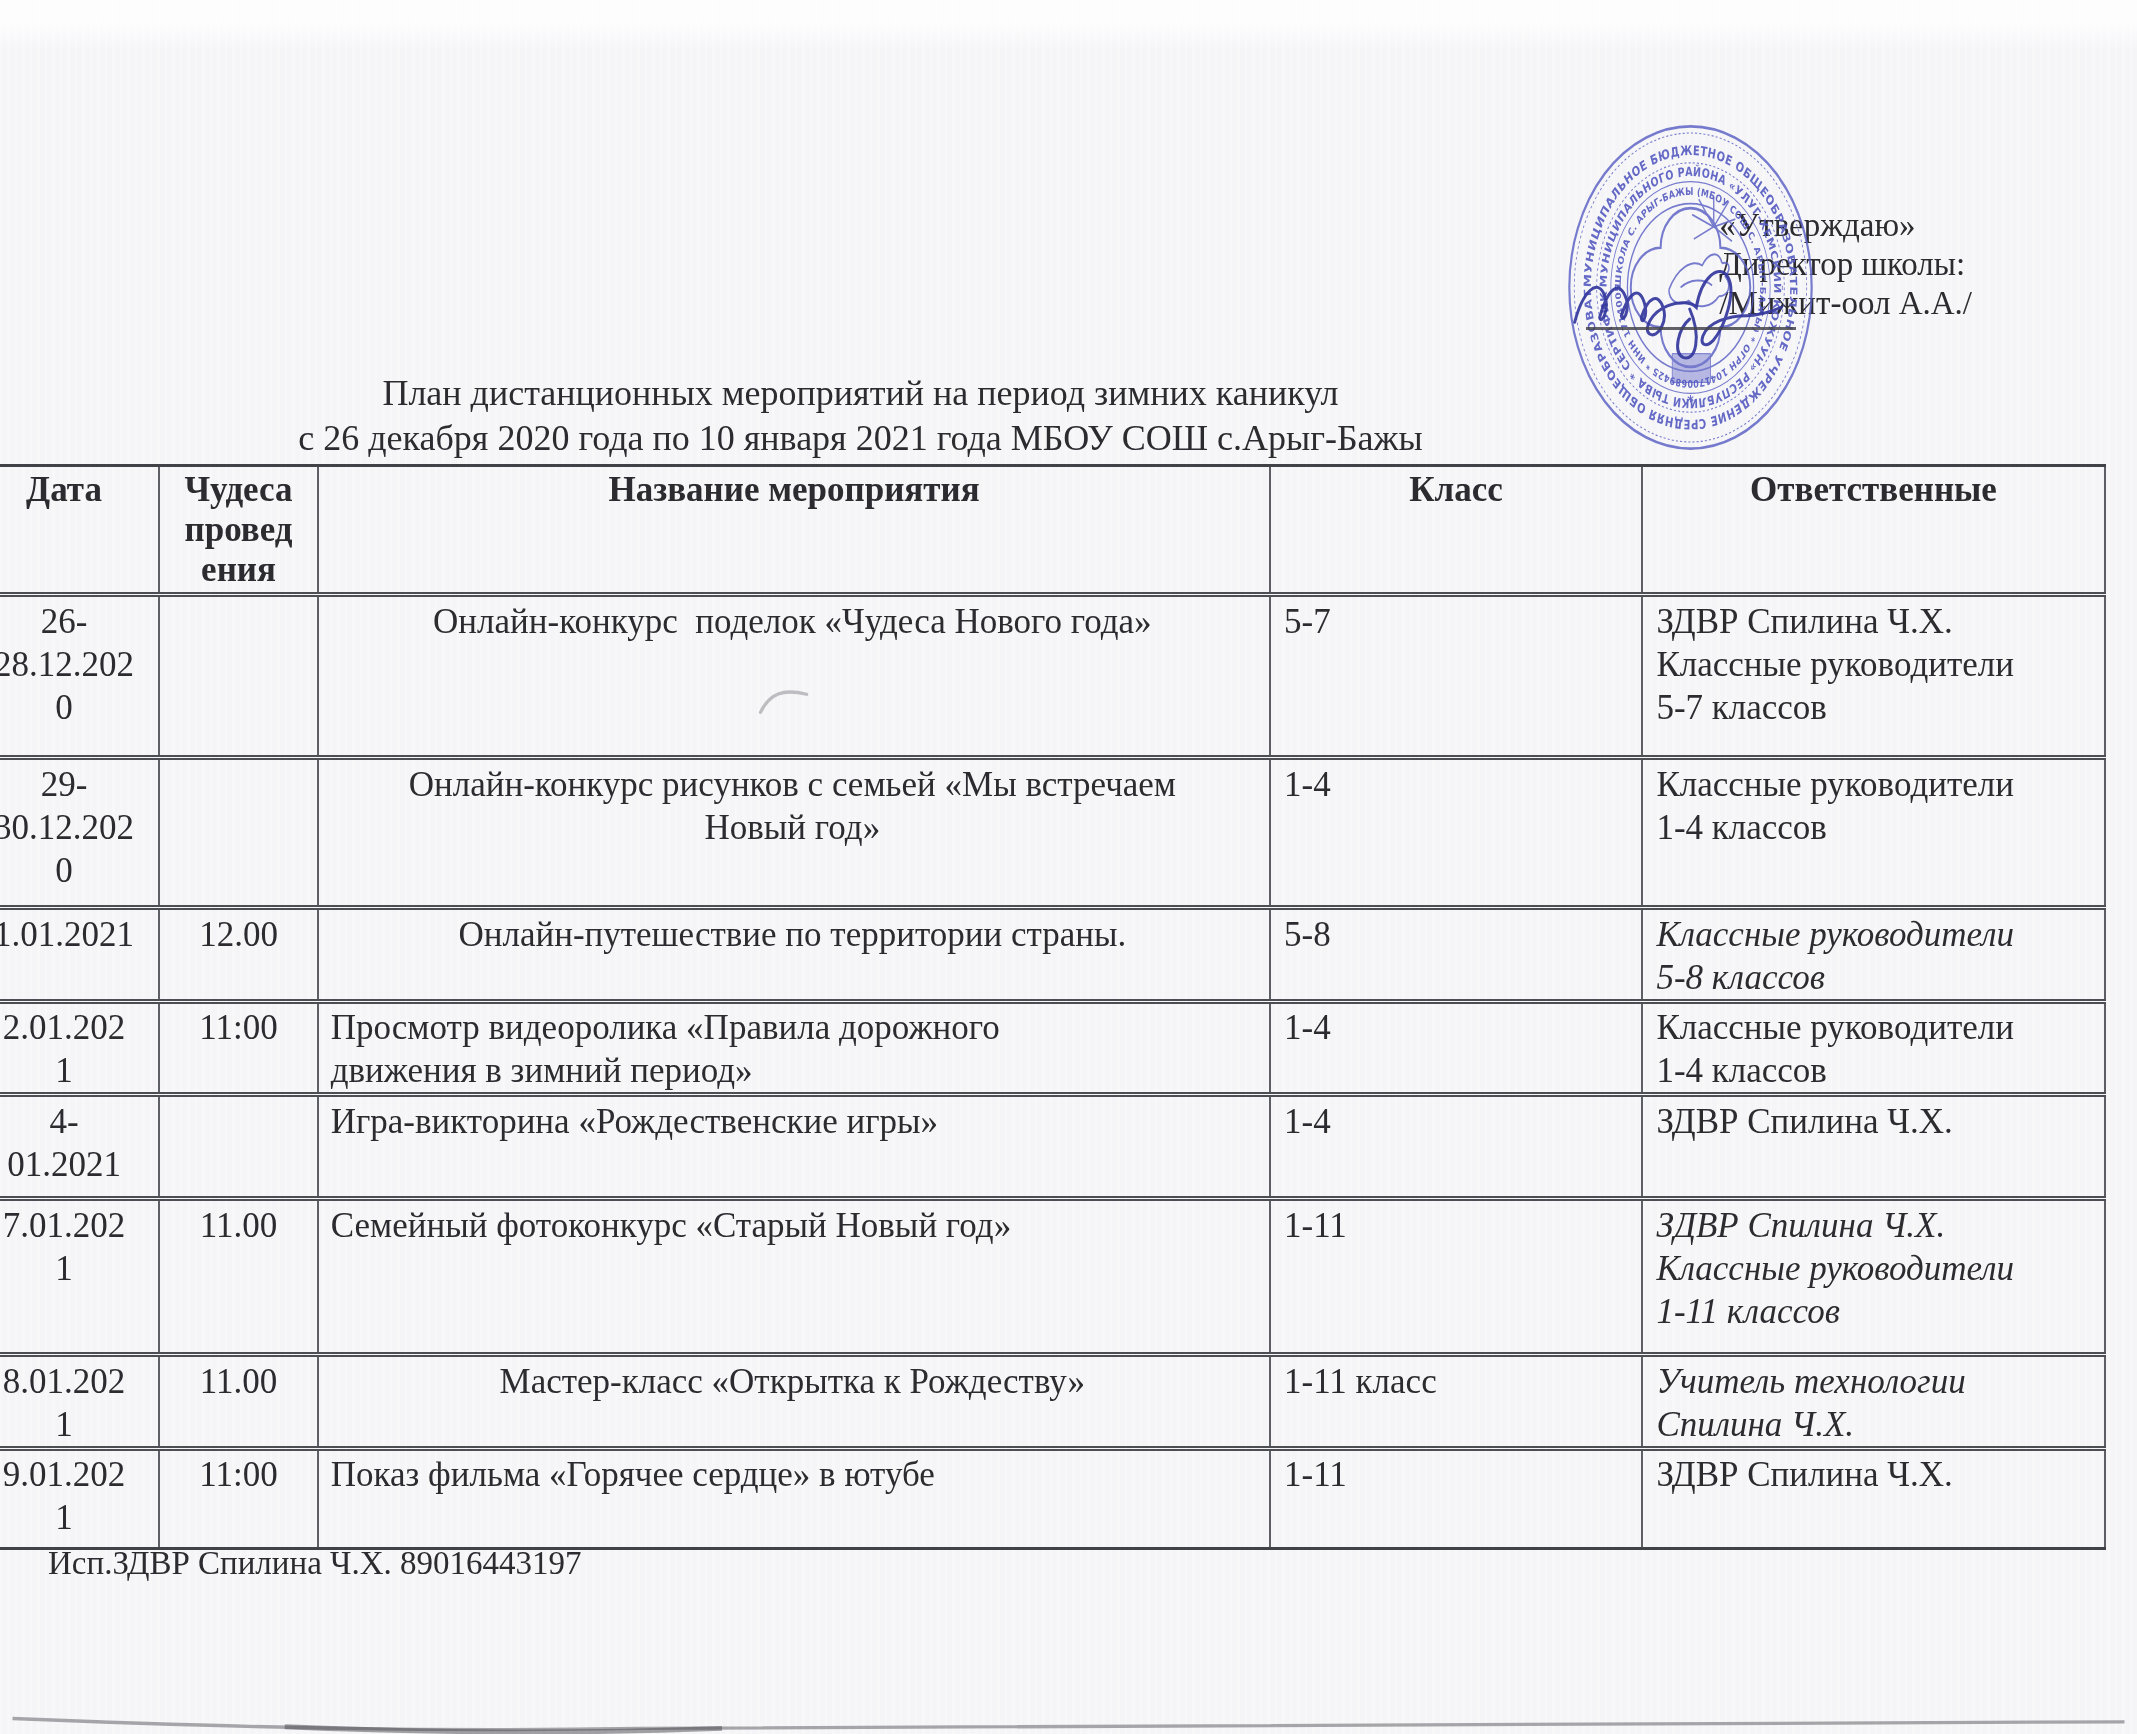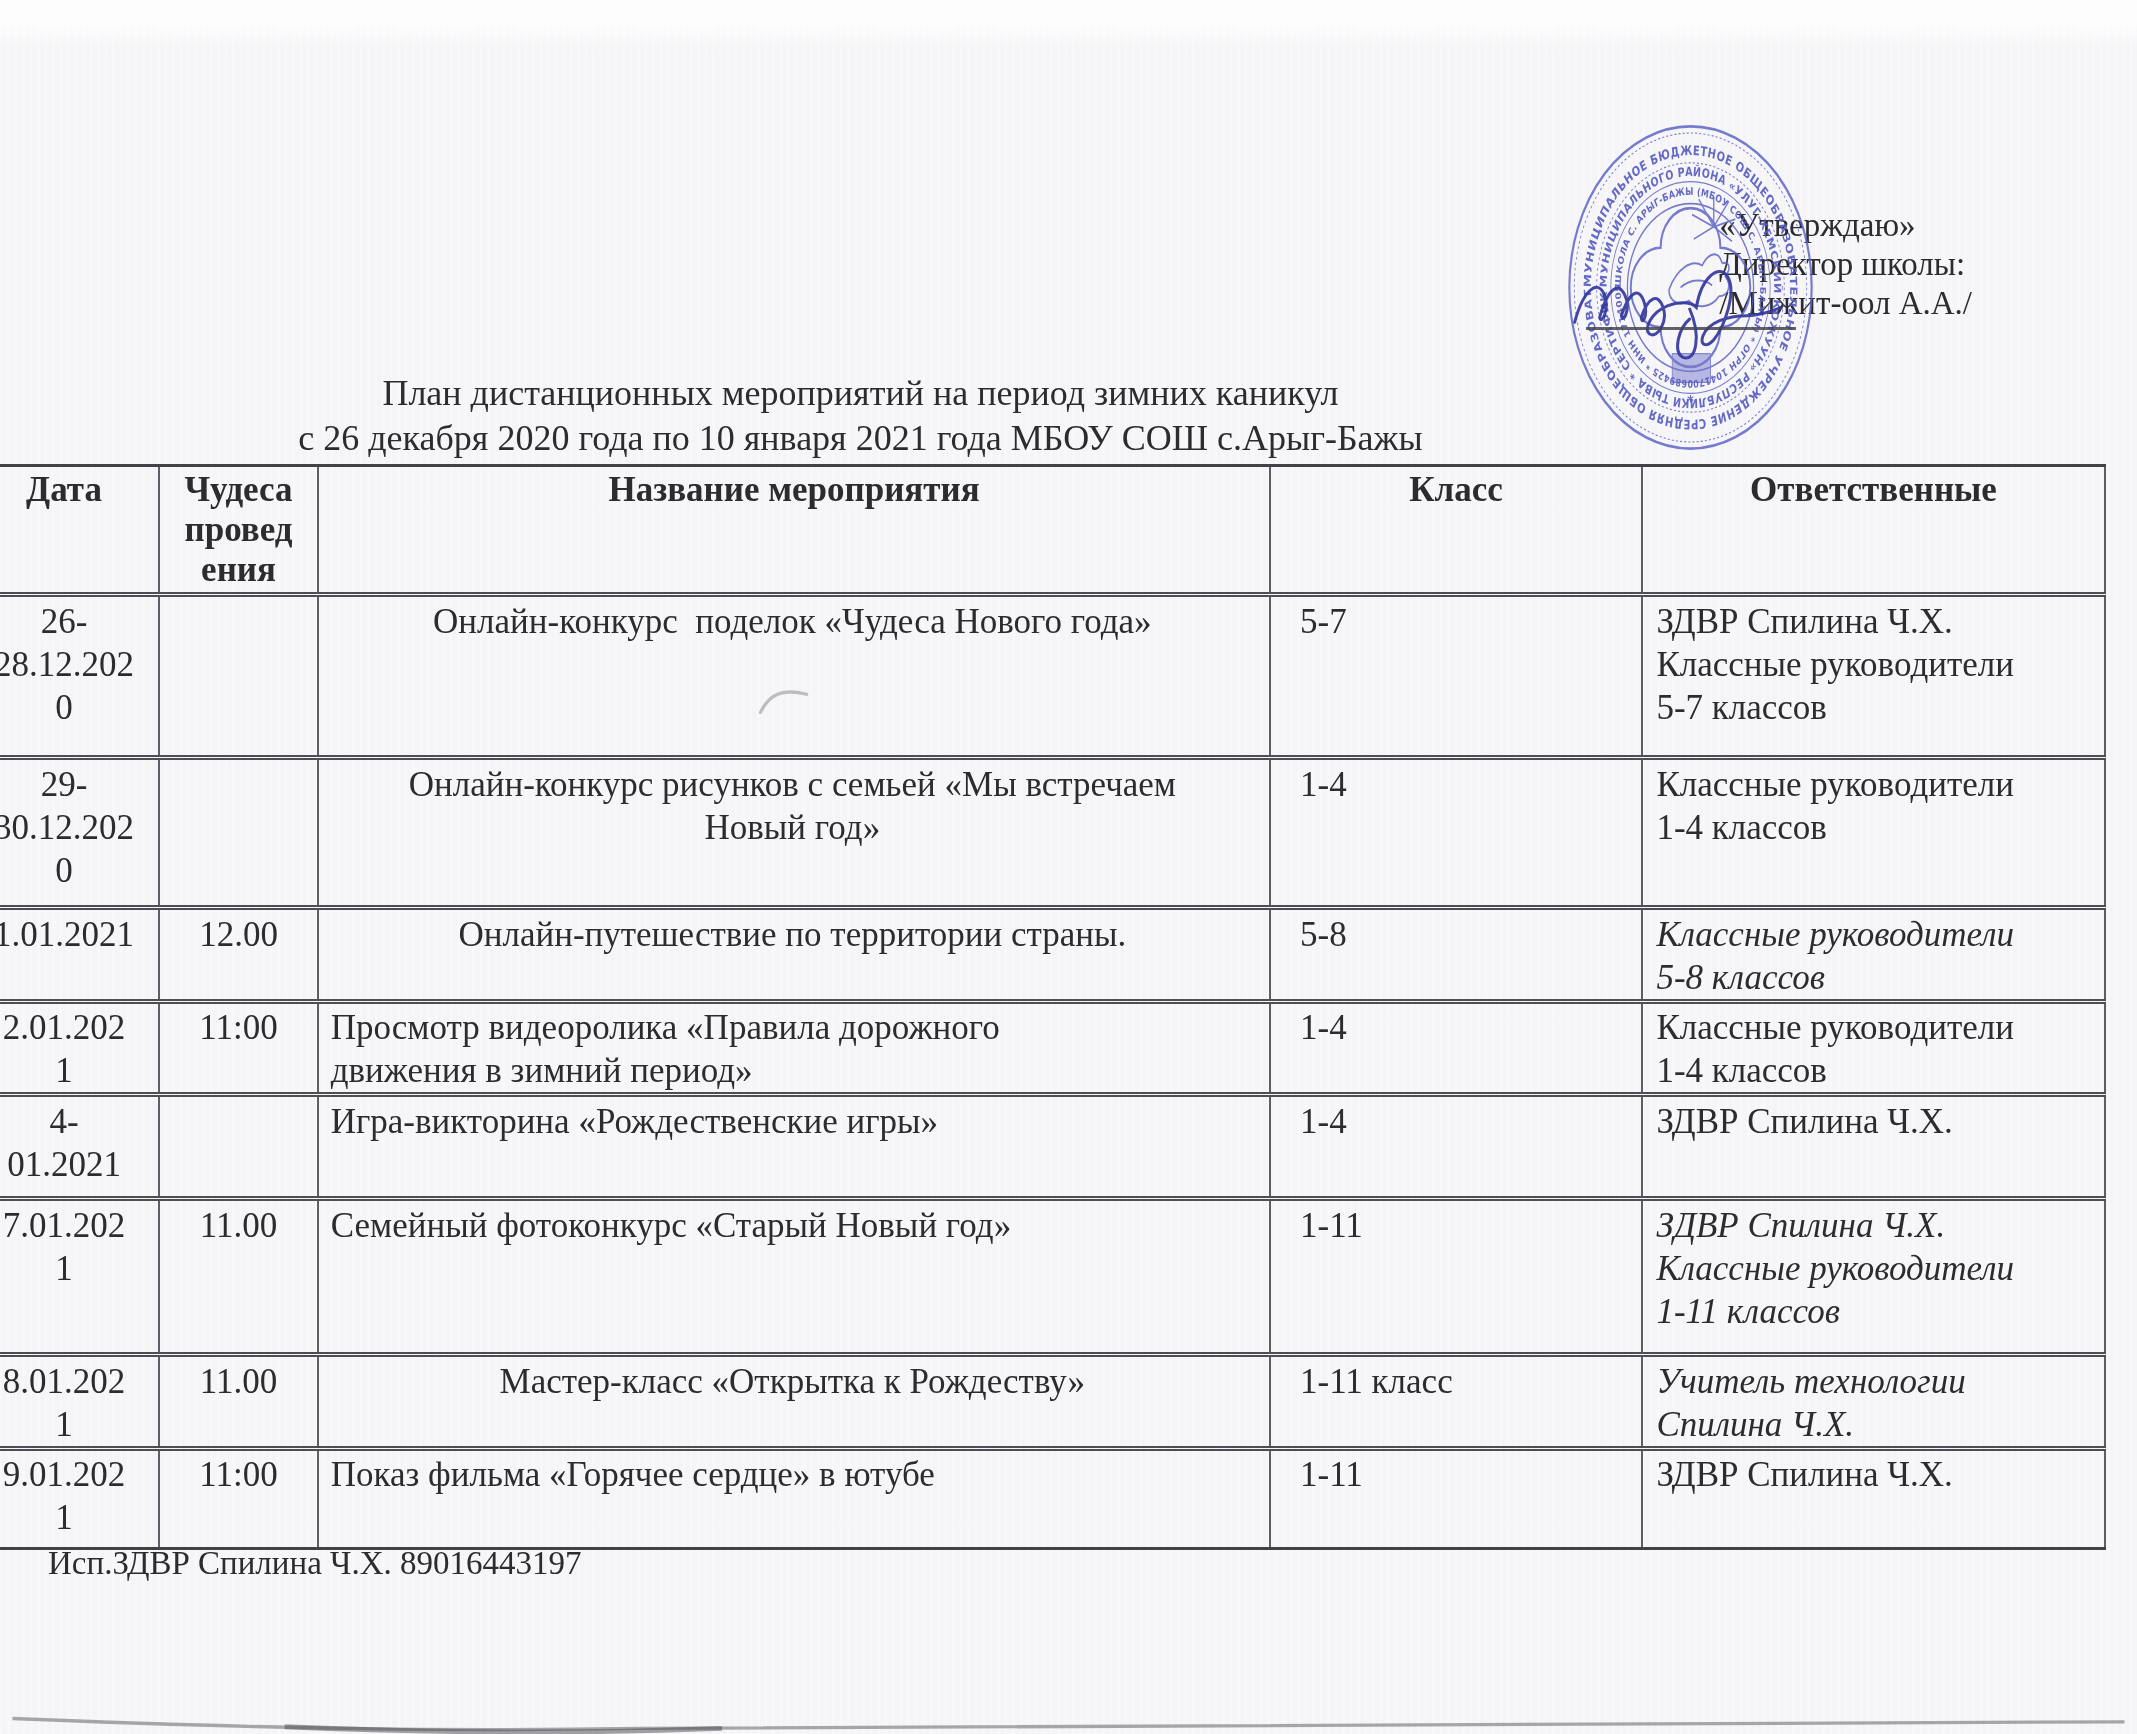--- a/index.html
+++ b/index.html
@@ -38,21 +38,21 @@
   tbody tr:nth-child(1){height:163px;} tbody tr:nth-child(2){height:150px;}
   tbody tr:nth-child(3){height:92px;} tbody tr:nth-child(4){height:88px;}
   tbody tr:nth-child(5){height:104px;} tbody tr:nth-child(6){height:156px;}
   tbody tr:nth-child(7){height:92px;} tbody tr:nth-child(8){height:100px;}
   td.date{text-align:center;}
   td.time{text-align:center;}
   td.event{padding-left:11.7px; padding-right:15px;}
   .event-line{white-space:pre-wrap;}
   tbody tr:nth-child(1) td.event, tbody tr:nth-child(2) td.event,
   tbody tr:nth-child(3) td.event, tbody tr:nth-child(7) td.event{text-align:center;}
-  td.cls{padding-left:29px;}
+  td.cls{padding-left:13px;}
   td.resp{padding-left:13.4px;margin-left:13px;}
   tbody tr:nth-child(3) td.resp, tbody tr:nth-child(6) td.resp,
   tbody tr:nth-child(7) td.resp{font-style:italic;}
   
   .footer{position:absolute; left:48px; top:1545px; font-size:33px;}
   
   .bottom-edge{position:absolute; left:0; top:1702px;}
   .pencil-mark{position:absolute; left:756px; top:685px; transform:rotate(-6deg); opacity:.55;}
 </style>
 </head>

